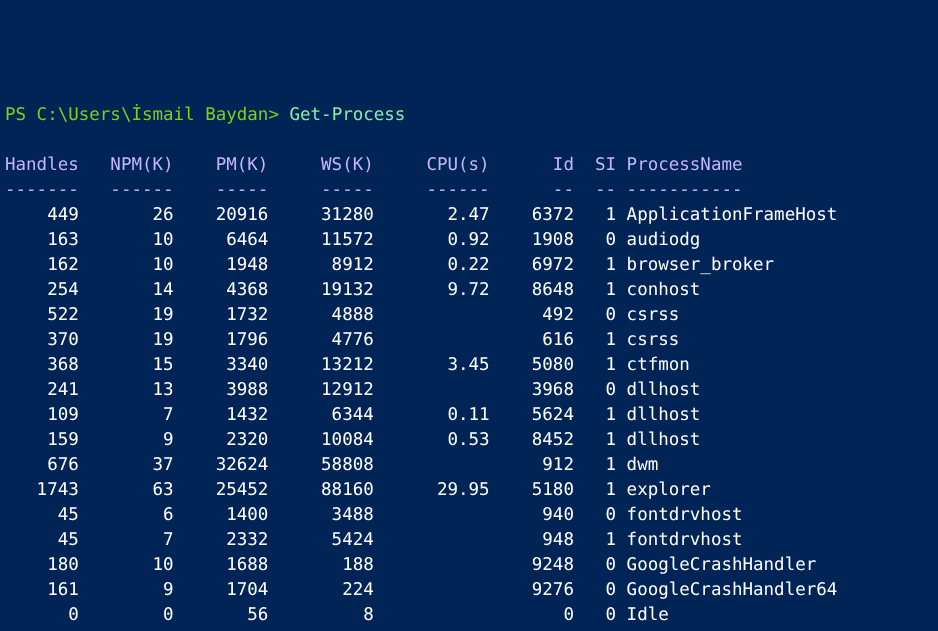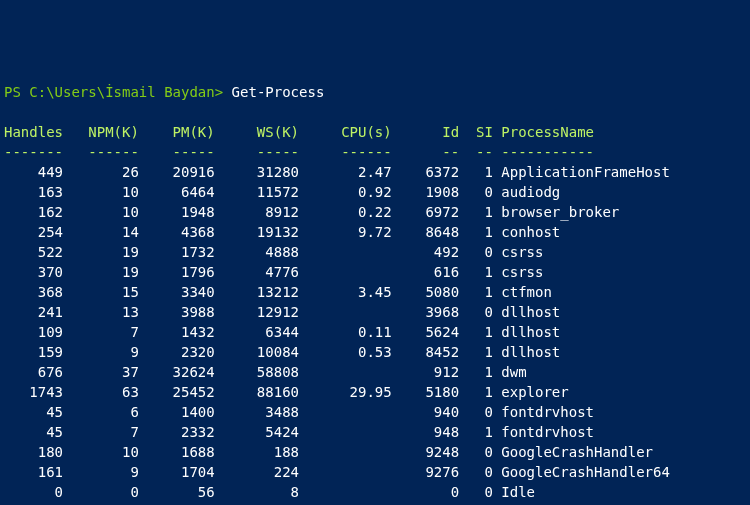--- a/index.html
+++ b/index.html
@@ -11,22 +11,22 @@
     line-height: 20px;
     width: 750px;
     height: 505px;
     overflow: hidden;
     white-space: pre;
   }
   .terminal {
     padding: 2px 4px;
   }
   .prompt { color: #84cc16; }
-  .command { color: #ffffff; margin-top: 24px; }
-  .header { color: #bef264; }
+  .command { color: #86efac; margin-top: 24px; }
+  .header { color: #c4b5fd; }
 </style>
 </head>
 <body>
 
 
 
 <div class="terminal"><span class="prompt">PS </span><span class="prompt">C:\Users\İsmail Baydan&gt;</span> <span class="command">Get-Process</span>
 
 <span class="header" id="header-line">Handles   NPM(K)    PM(K)     WS(K)     CPU(s)      Id  SI ProcessName</span>
 <span class="header" id="sep-line">-------   ------    -----     -----     ------      --  -- -----------</span>

